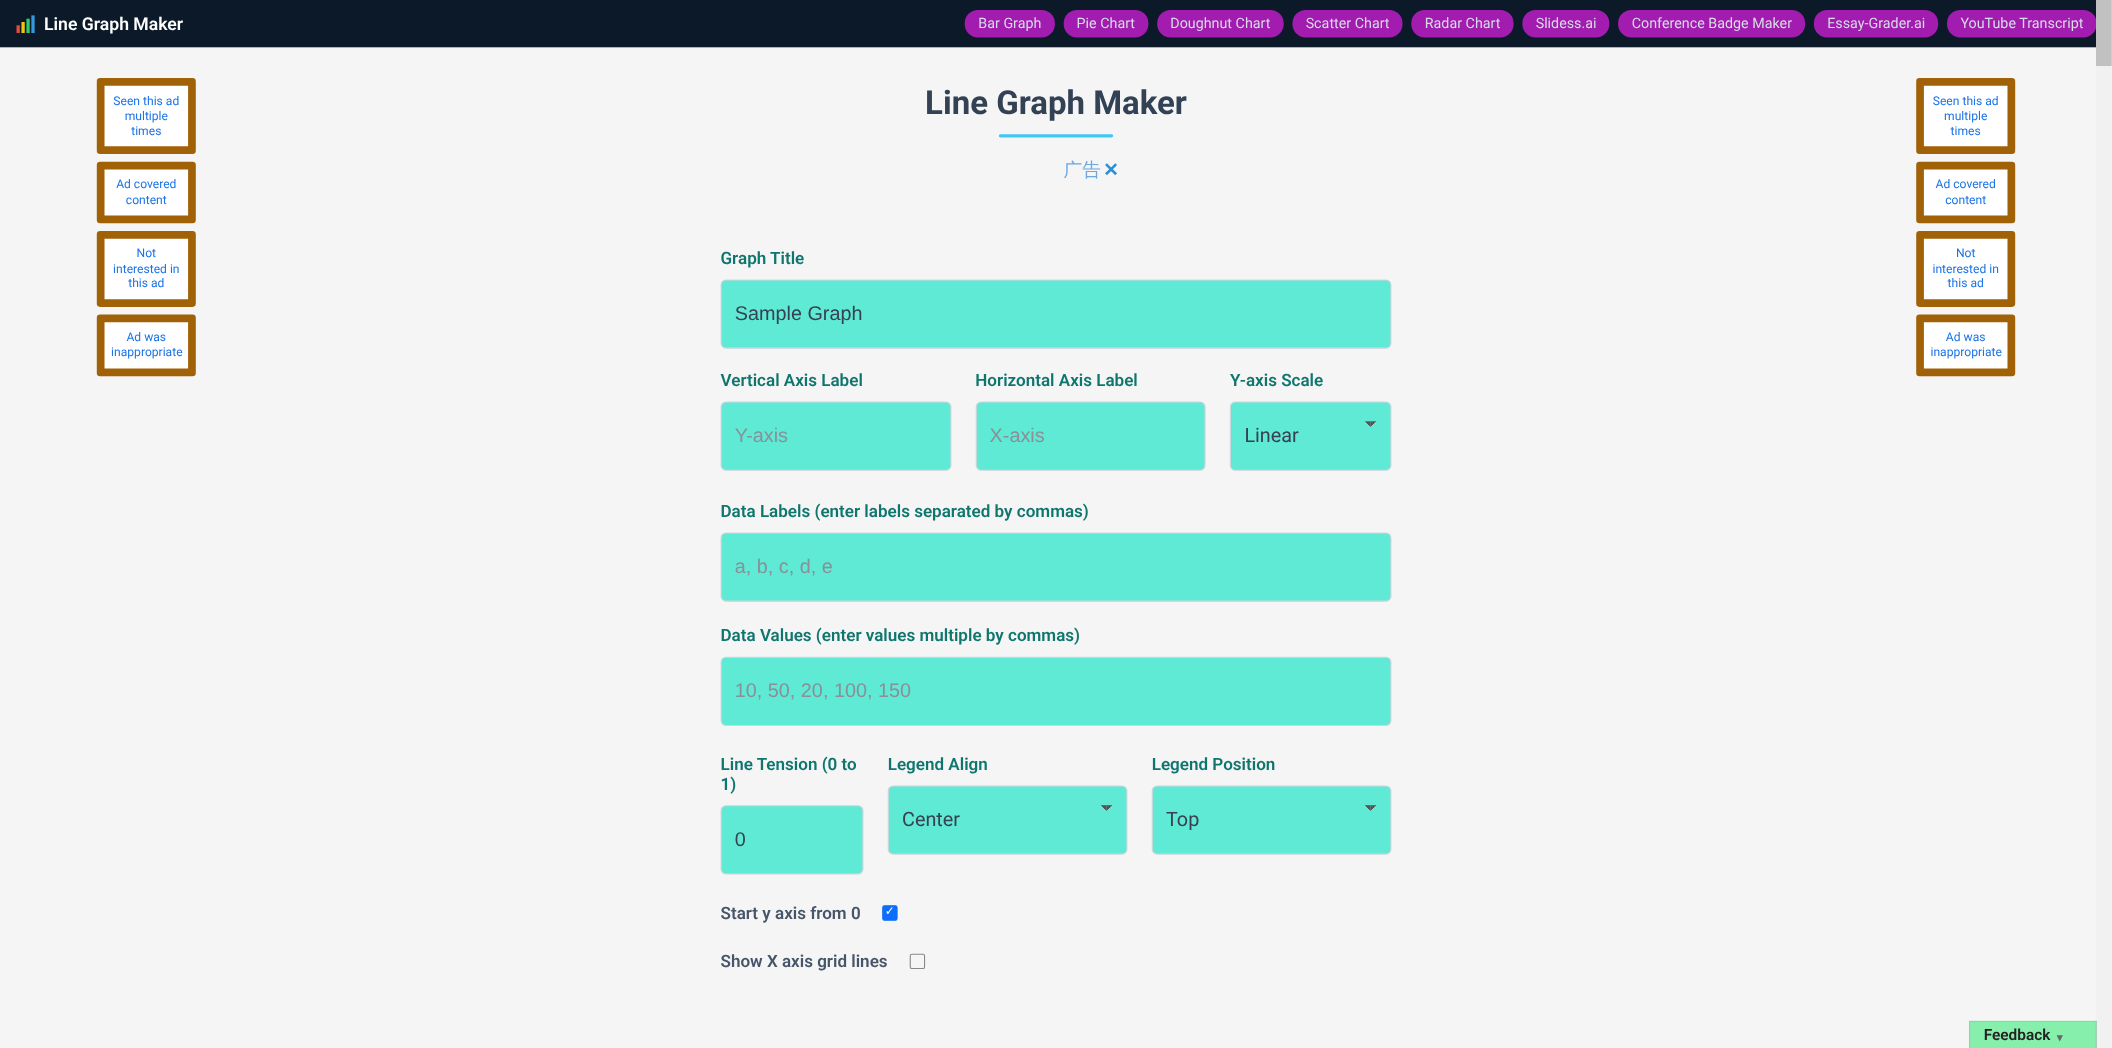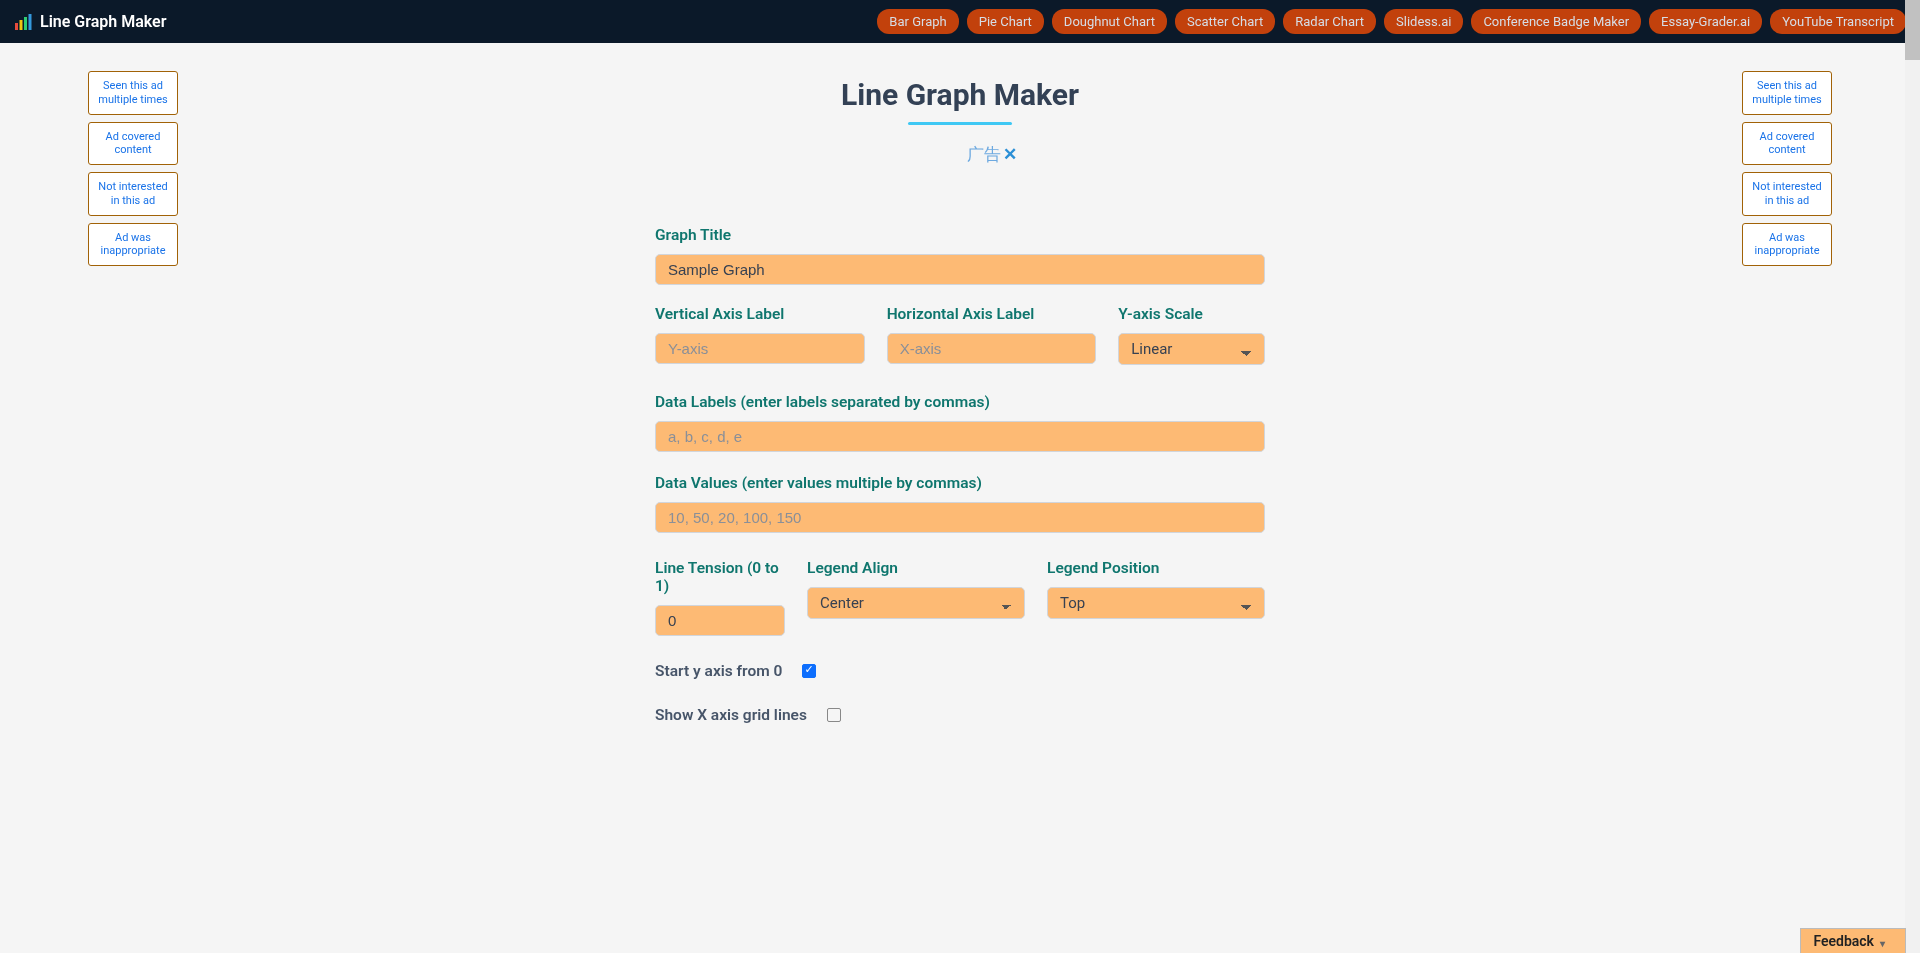--- a/index.html
+++ b/index.html
@@ -12,37 +12,37 @@
   display: flex;
   align-items: center;
   justify-content: space-between;
   padding: 0 14px;
 }
 .brand { display: flex; align-items: center; gap: 8px; }
 .brand-icon svg { width: 18px; height: 18px; display: block; }
 .brand-text { color: #fff; font-size: 16px; font-weight: 600; }
 .nav-links { display: flex; gap: 8px; }
 .nav-link {
-  background: #c2410c;
+  background: #a21caf;
   color: #d6dde6;
   font-size: 13px;
   padding: 5px 12px;
   border-radius: 12px;
   cursor: pointer;
   white-space: nowrap;
 }
 
 
 .page { display: flex; justify-content: center; padding: 30px 0 60px; position: relative; min-height: calc(100vh - 43px); }
 .side-col { position: absolute; top: 28px; width: 90px; }
 .side-left { left: 88px; }
 .side-right { right: 88px; }
 .ad-box {
   background: #fff;
-  border: 1px solid #a16207;
+  border: 7px solid #a16207;
   border-radius: 3px;
   padding: 7px 6px;
   margin-bottom: 7px;
   font-size: 11px;
   line-height: 1.25;
   color: #1a73e8;
   text-align: center;
   cursor: pointer;
 }
 
@@ -50,47 +50,47 @@
 
 .page-title { text-align: center; color: #334155; font-size: 30px; font-weight: 700; margin: 4px 0 10px; }
 .title-underline { width: 104px; height: 3px; background: #3fc8f4; margin: 0 auto 18px; border-radius: 2px; }
 
 .ad-marker { text-align: center; font-size: 17px; color: #6da9e0; margin-bottom: 60px; position: relative; right: -32px; }
 .ad-marker .x { color: #2b8fd6; margin-left: 2px; cursor: pointer; font-weight: bold; }
 
 .form-label { color: #0f766e; font-size: 15.5px; font-weight: 600; margin: 14px 0 10px; }
 .form-control, .form-select {
   width: 100%;
-  padding: 6px 12px;
+  padding: 20px 12px;
   border: 1px solid #d1d5db;
   border-radius: 5px;
-  font-size: 15px;
+  font-size: 18px;
   color: #374151;
-  background: #fdba74;
+  background: #5eead4;
 }
 .form-control::placeholder { color: #8a8f98; }
 .form-select { appearance: none; background-image: linear-gradient(45deg, transparent 50%, #555 50%), linear-gradient(135deg, #555 50%, transparent 50%); background-position: calc(100% - 18px) 17px, calc(100% - 13px) 17px; background-size: 5px 5px, 5px 5px; background-repeat: no-repeat; }
 
 .row { display: flex; gap: 22px; margin-top: 6px; }
 .col { flex: 1; }
 .col-narrow { width: 130px; flex: none; }
 
 .check-row { display: flex; align-items: center; gap: 20px; margin-top: 26px; }
 .check-label { color: #475569; font-size: 15.5px; font-weight: 600; }
 .checkbox { width: 14px; height: 14px; border: 1px solid #888; border-radius: 2px; cursor: pointer; display: inline-block; position: relative; }
 .checkbox.checked { background: #0d6efd; border-color: #0d6efd; }
 .checkbox.checked::after { content: "✓"; color: #fff; font-size: 11px; position: absolute; left: 1px; top: -2px; }
 
 .scrollbar { position: fixed; right: 0; top: 0; width: 15px; height: 100%; background: #f1f1f1; }
 .scrollbar-thumb { position: absolute; top: 0; left: 0; right: 0; height: 60px; background: #c1c1c1; }
 
 .feedback {
   position: fixed; right: 14px; bottom: 0;
-  background: #fdba74; border: 1px solid #bbb; border-bottom: none;
-  padding: 4px 20px 4px 12px; font-size: 14px; font-weight: 600; color: #222;
+  background: #86efac; border: 1px solid #bbb; border-bottom: none;
+  padding: 4px 30px 4px 12px; font-size: 14px; font-weight: 600; color: #222;
   cursor: pointer; display: flex; align-items: flex-end; gap: 6px;
 }
 .feedback .caret { font-size: 10px; color: #666; }
 </style>
 </head>
 <body>
 
 <div class="header">
   <div class="brand">
     <span class="brand-icon">

